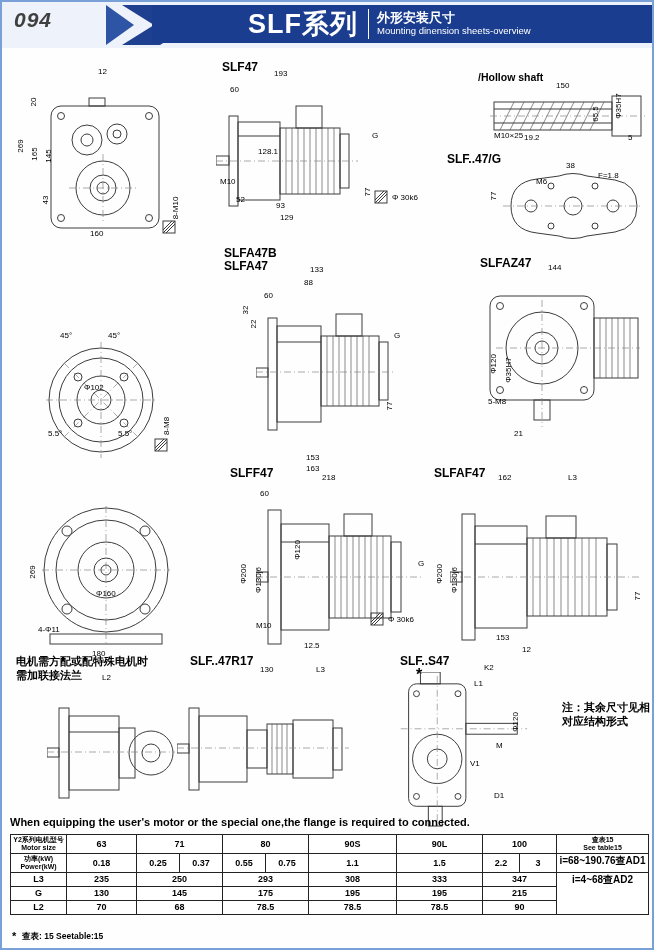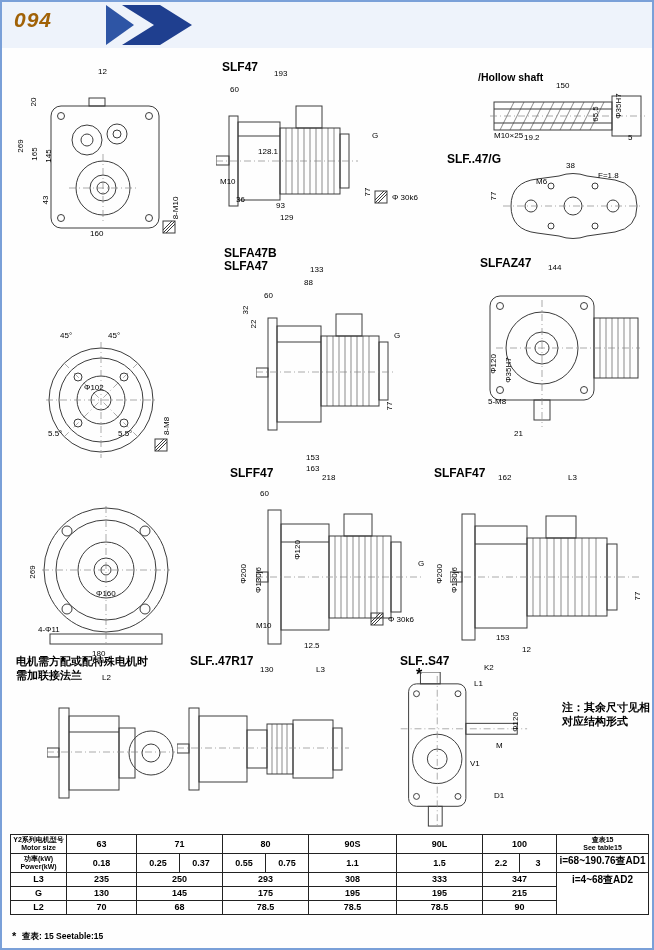--- a/index.html
+++ b/index.html
@@ -1,21 +1,21 @@
 <!DOCTYPE html>
 <html><head>
 <meta charset="utf-8">
 <style>
   *{margin:0;padding:0;box-sizing:border-box}
   html,body{background:#ffffff}
   body{font-family:"Liberation Sans","DejaVu Sans",sans-serif;color:#000}
   .page{position:relative;width:654px;height:950px;background:#fefefe;border:2px solid #7aa0d8;overflow:hidden}
   
   .hdr{position:absolute;left:0;top:0;width:654px;height:46px;background:#eef3fb}
-  .pagenum{position:absolute;left:12px;top:6px;font-size:21px;font-weight:bold;font-style:italic;color:#a16207;letter-spacing:1px}
+  .pagenum{position:absolute;left:12px;top:6px;font-size:21px;font-weight:bold;font-style:italic;color:#404040;letter-spacing:1px}
   .emblem{position:absolute;left:104px;top:3px}
   .hdr-bar{position:absolute;left:150px;top:3px;width:500px;height:38px;background:#1b3d8f;display:flex;align-items:center}
   .hdr-title{font-size:27px;font-weight:bold;color:#ffffff;margin-left:96px;letter-spacing:1px;white-space:nowrap}
   .hdr-sep{width:1px;height:30px;background:#ffffff;margin:0 8px 0 10px}
   .hdr-sub{display:flex;flex-direction:column;justify-content:center;line-height:1.15}
   .hdr-sub .cn{font-size:13px;font-weight:bold;color:#ffffff;white-space:nowrap}
   .hdr-sub .en{font-size:9.5px;color:#ffffff;white-space:nowrap}
   
   .panel{position:absolute}
   .lbl{position:absolute;font-weight:bold;font-size:12px;color:#000;white-space:nowrap}
@@ -43,20 +43,28 @@
 <body>
 
 <div class="page">
 
   <div class="hdr">
     <div class="pagenum">094</div>
     <svg class="emblem" width="86" height="40" viewBox="0 0 86 40">
       <polygon points="0,0 28,20 0,40" style="fill:#2e55a5;stroke:none"></polygon>
       <polygon points="16,0 54,0 86,20 54,40 16,40 48,20" style="fill:#1f3f8f;stroke:none"></polygon>
     </svg>
+    <div class="hdr-bar">
+      <span class="hdr-title">SLF系列</span>
+      <span class="hdr-sep"></span>
+      <span class="hdr-sub">
+        <span class="cn">外形安装尺寸</span>
+        <span class="en">Mounting dinension sheets-overview</span>
+      </span>
+    </div>
   </div>
 
   <div class="panel" style="left:35px;top:80px;width:180px;height:170px">
     <svg class="draw" style="left:8px;top:14px" width="120" height="140" viewBox="0 0 120 140">
       <rect x="44" y="2" width="16" height="8"></rect>
       <rect x="6" y="10" width="108" height="122" rx="10"></rect>
       <circle cx="42" cy="44" r="15"></circle>
         <circle cx="42" cy="44" r="6"></circle>
       <circle cx="72" cy="38" r="10"></circle>
         <circle cx="72" cy="38" r="4"></circle>
@@ -94,21 +102,21 @@
       <rect x="64" y="48" width="60" height="66"></rect>
       <path class="fin" d="M70 48V114M76 48V114M82 48V114M88 48V114M94 48V114M100 48V114M106 48V114M112 48V114M118 48V114"></path>
       <rect x="124" y="54" width="9" height="54"></rect>
       <rect x="80" y="26" width="26" height="22"></rect>
       <line class="cl" x1="0" y1="81" x2="142" y2="81"></line>
     </svg>
     <span class="dim" style="left:60px;top:10px">193</span>
     <span class="dim" style="left:16px;top:26px">60</span>
     <span class="dim" style="left:44px;top:88px">128.1</span>
     <span class="dim" style="left:6px;top:118px">M10</span>
-    <span class="dim" style="left:22px;top:136px">36</span>
+    <span class="dim" style="left:22px;top:136px">52</span>
     <span class="dim" style="left:62px;top:142px">93</span>
     <span class="dim" style="left:66px;top:154px">129</span>
     <span class="dim v" style="left:150px;top:128px">77</span>
     <span class="dim" style="left:158px;top:72px">G</span>
   </div>
 
   <div class="panel" style="left:400px;top:56px;width:252px;height:92px">
     <span class="lbl sm" style="left:76px;top:13px">/Hollow shaft</span>
     <svg class="draw" style="left:88px;top:30px" width="155" height="56" viewBox="0 0 155 56">
       <rect x="4" y="14" width="118" height="28"></rect>
@@ -361,20 +369,21 @@
     <span class="dim v" style="left:130px;top:64px">Φ120</span>
     <span class="dim" style="left:120px;top:88px">M</span>
     <span class="dim" style="left:94px;top:106px">V1</span>
     <span class="dim" style="left:118px;top:138px">D1</span>
   </div>
 
   <div class="noteblock">
     <div class="cn">注：其余尺寸见相对应结构形式</div>
   </div>
 
+  <div class="flange-en">When equipping the user's motor  or the special one,the flange is required to connected.</div>
 
   <table class="dimtable">
     <colgroup>
       <col style="width:56px">
         <col style="width:70px">
         <col style="width:43px">
         <col style="width:43px">
         <col style="width:43px">
         <col style="width:43px">
         <col style="width:88px">

